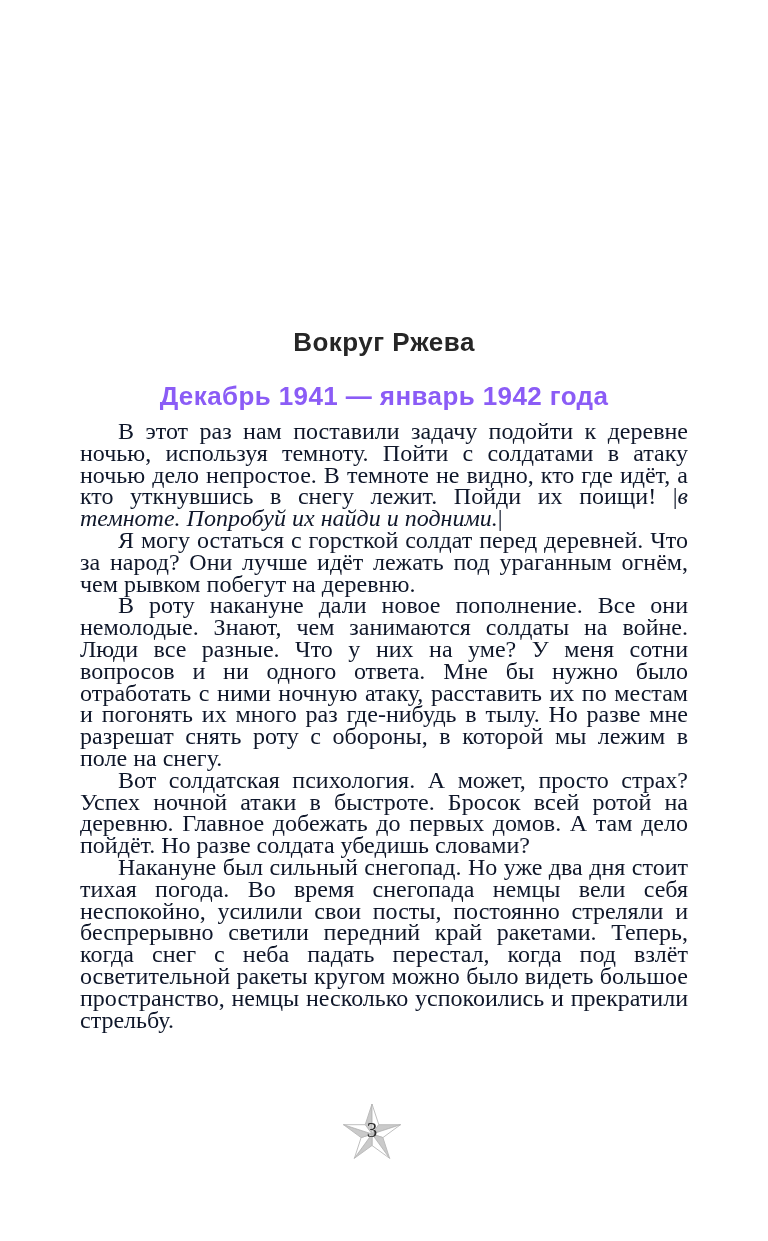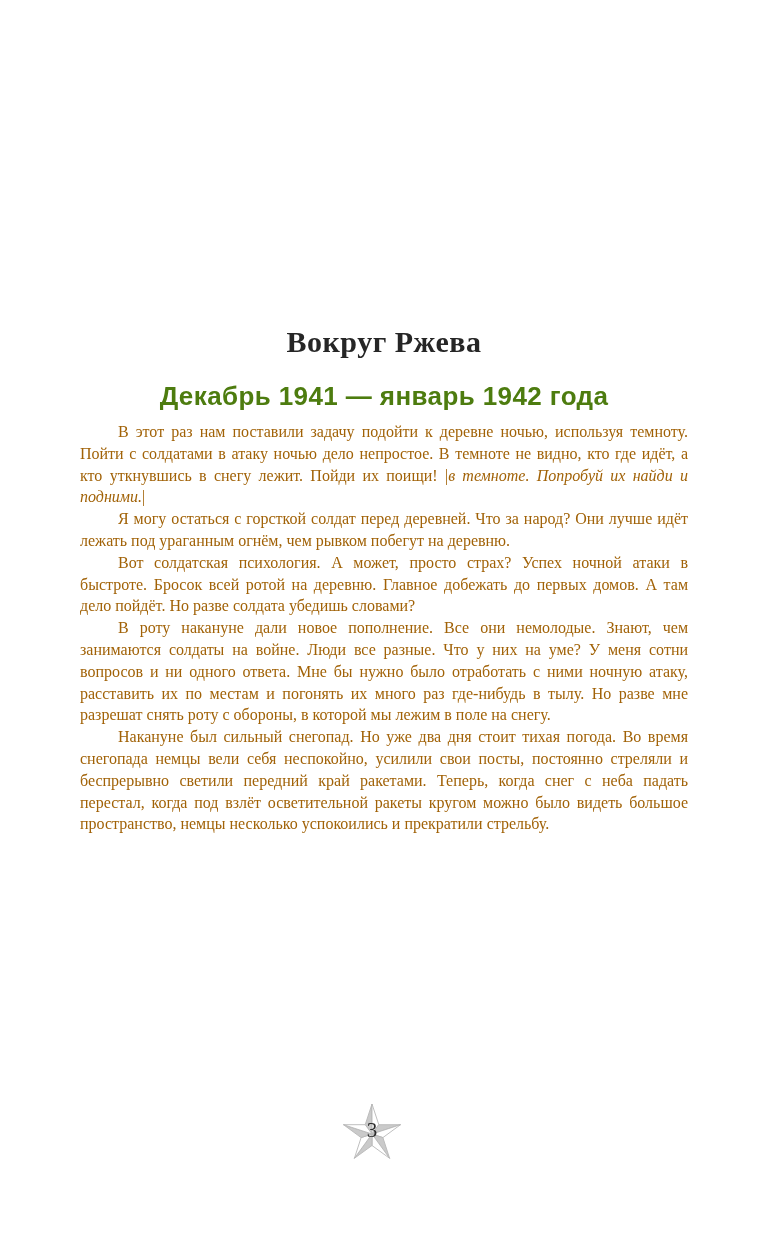--- a/index.html
+++ b/index.html
@@ -14,50 +14,50 @@
     background: #ffffff;
     overflow: hidden;
   }
   .chapter-title {
     position: absolute;
     top: 323px;
     left: 0;
     width: 768px;
     margin: 0;
     text-align: center;
-    font-family: Liberation Serif, serif;
+    font-family: Liberation Sans, sans-serif;
     font-weight: 600;
-    font-size: 30px;
+    font-size: 26px;
     line-height: 38px;
     letter-spacing: 0.5px;
     color: #262626;
   }
   .chapter-subtitle {
     position: absolute;
     top: 380px;
     left: 0;
     width: 768px;
     margin: 0;
     text-align: center;
     font-family: "Liberation Sans", sans-serif;
     font-weight: 600;
     font-size: 26px;
     line-height: 33px;
     letter-spacing: 0.4px;
-    color: #4d7c0f;
+    color: #8b5cf6;
   }
   .body-text {
     position: absolute;
     top: 421px;
     left: 80px;
     width: 608px;
     font-family: "Liberation Serif", "DejaVu Serif", serif;
-    font-size: 16px;
+    font-size: 24px;
     line-height: 21.8px;
-    color: #a16207;
+    color: #0f172a;
     text-align: justify;
     hyphens: auto;
   }
   .body-text p {
     margin: 0;
     padding: 0;
     text-indent: 38px;
   }
   .i {
     font-style: italic;
@@ -85,22 +85,22 @@
 
 <div class="page">
 
   <h1 class="chapter-title">Вокруг Ржева</h1>
 
   <h2 class="chapter-subtitle">Декабрь 1941 — январь 1942 года</h2>
 
   <div class="body-text">
     <p><span>В этот раз нам поставили задачу подойти к деревне ночью, используя темноту. Пойти с солдатами в атаку ночью дело непростое. В темноте не видно, кто где идёт, а кто уткнувшись в снегу лежит. Пойди их поищи! |</span><span class="i">в темноте. Попробуй их найди и подними.</span><span>|</span></p>
     <p>Я могу остаться с горсткой солдат перед деревней. Что за народ? Они лучше идёт лежать под ураганным огнём, чем рывком побегут на деревню.</p>
+    <p>В роту накануне дали новое пополнение. Все они немолодые. Знают, чем занимаются солдаты на войне. Люди все разные. Что у них на уме? У меня сотни вопросов и ни одного ответа. Мне бы нужно было отработать с ними ночную атаку, расставить их по местам и погонять их много раз где-нибудь в тылу. Но разве мне разрешат снять роту с обороны, в которой мы лежим в поле на снегу.</p>
     <p>Вот солдатская психология. А может, просто страх? Успех ночной атаки в быстроте. Бросок всей ротой на деревню. Главное добежать до первых домов. А там дело пойдёт. Но разве солдата убедишь словами?</p>
-    <p>В роту накануне дали новое пополнение. Все они немолодые. Знают, чем занимаются солдаты на войне. Люди все разные. Что у них на уме? У меня сотни вопросов и ни одного ответа. Мне бы нужно было отработать с ними ночную атаку, расставить их по местам и погонять их много раз где-нибудь в тылу. Но разве мне разрешат снять роту с обороны, в которой мы лежим в поле на снегу.</p>
     <p>Накануне был сильный снегопад. Но уже два дня стоит тихая погода. Во время снегопада немцы вели себя неспокойно, усилили свои посты, постоянно стреляли и беспрерывно светили передний край ракетами. Теперь, когда снег с неба падать перестал, когда под взлёт осветительной ракеты кругом можно было видеть большое пространство, немцы несколько успокоились и прекратили стрельбу.</p>
   </div>
 
   <div class="footer-ornament">
     <svg width="64" height="64" viewBox="0 0 64 64" xmlns="http://www.w3.org/2000/svg" aria-hidden="true">
       <g stroke="#b8b8b8" stroke-width="0.9" stroke-linejoin="round">
 
         <polygon points="32,32 32,2 25.2,22.7" fill="#cacaca"></polygon>
         <polygon points="32,32 32,2 38.8,22.7" fill="#ffffff"></polygon>
 

